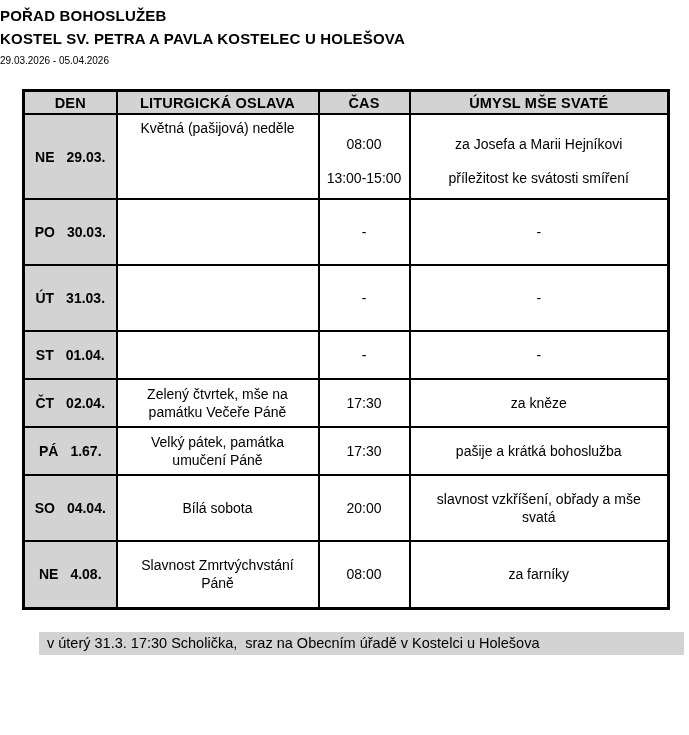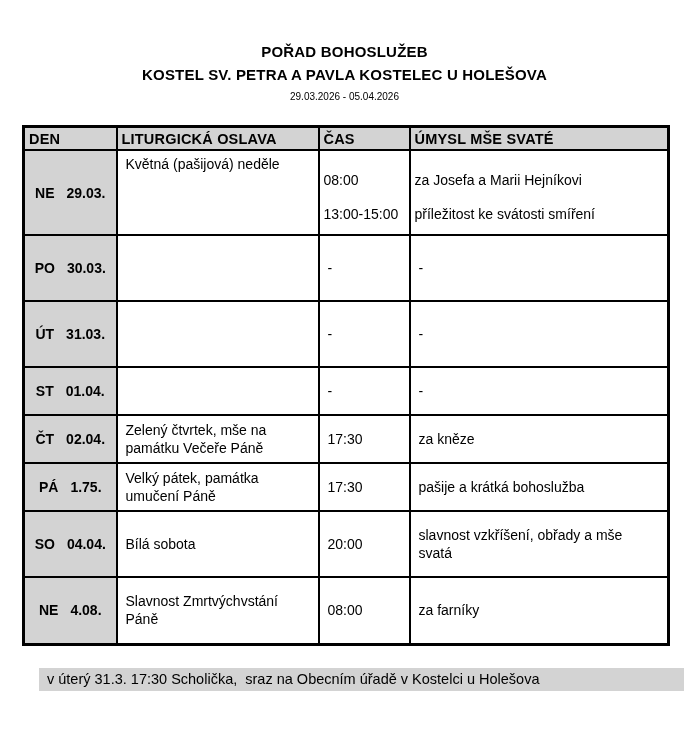--- a/index.html
+++ b/index.html
@@ -12,23 +12,21 @@
     color: #000000;
     -webkit-font-smoothing: antialiased;
   }
   .page {
     position: relative;
     width: 689px;
     height: 735px;
     overflow: hidden;
   }
   .titles {
-    text-align: center;
-    padding-top: 24px;
-    margin-top: 16px;
+    padding-top: 4px;
   }
   .title-main, .title-sub {
     font-size: 15px;
     font-weight: bold;
     line-height: 23px;
     letter-spacing: 0.2px;
   }
   .title-dates {
     font-size: 10px;
     font-weight: normal;
@@ -37,21 +35,21 @@
   table.schedule {
     border-collapse: collapse;
     table-layout: fixed;
     margin: 17px 0 0 22px;
     width: 645px;
     border: 3px solid #000000;
   }
   .schedule th, .schedule td {
     border: 2px solid #000000;
     font-size: 14px;
-    text-align: left;
+    text-align: center;
     vertical-align: middle;
     padding: 2px 8px;
     line-height: 18px;
     overflow: hidden;
   }
   .schedule th {
     background: #d3d3d3;
     font-weight: bold;
     font-size: 14.5px;
     height: 19px;
@@ -195,21 +193,21 @@
         </td>
         <td>Zelený čtvrtek, mše na památku Večeře Páně</td>
         <td>17:30</td>
         <td>za kněze</td>
       </tr>
 
       <tr class="h68">
         <td class="day-cell">
           <span class="day-inner">
             <span>PÁ</span>
-            <span>1.75.</span>
+            <span>1.67.</span>
           </span>
         </td>
         <td>Velký pátek, památka umučení Páně</td>
         <td>17:30</td>
         <td>pašije a krátká bohoslužba</td>
       </tr>
 
       <tr class="h66">
         <td class="day-cell">
           <span class="day-inner">

